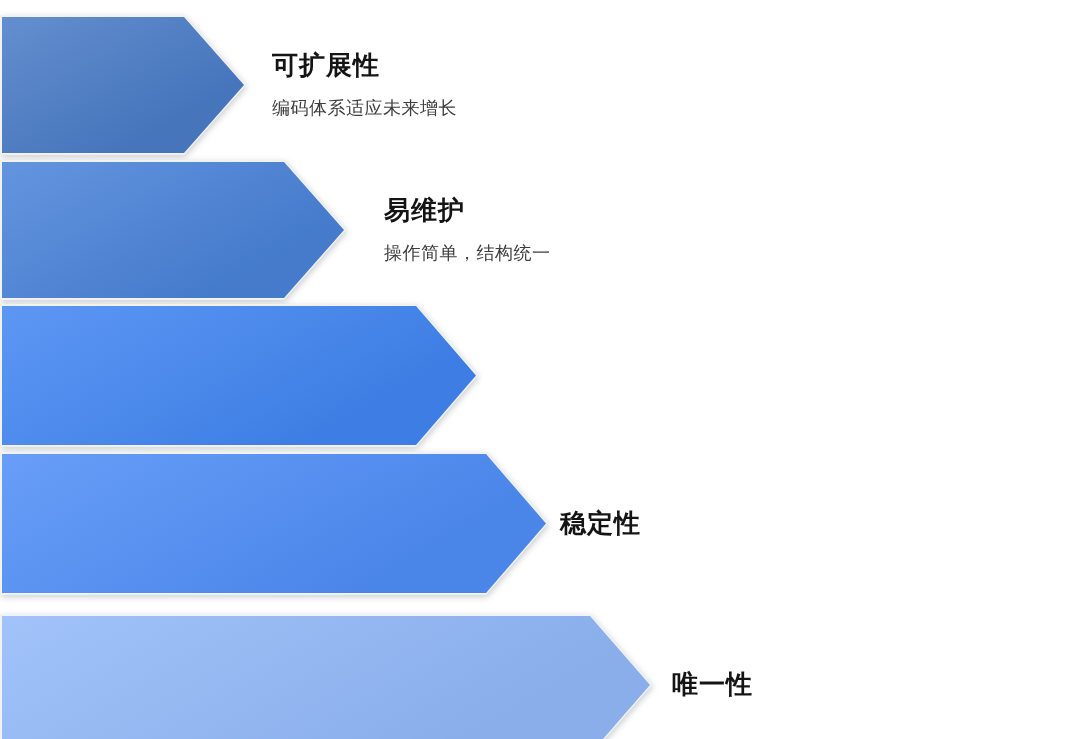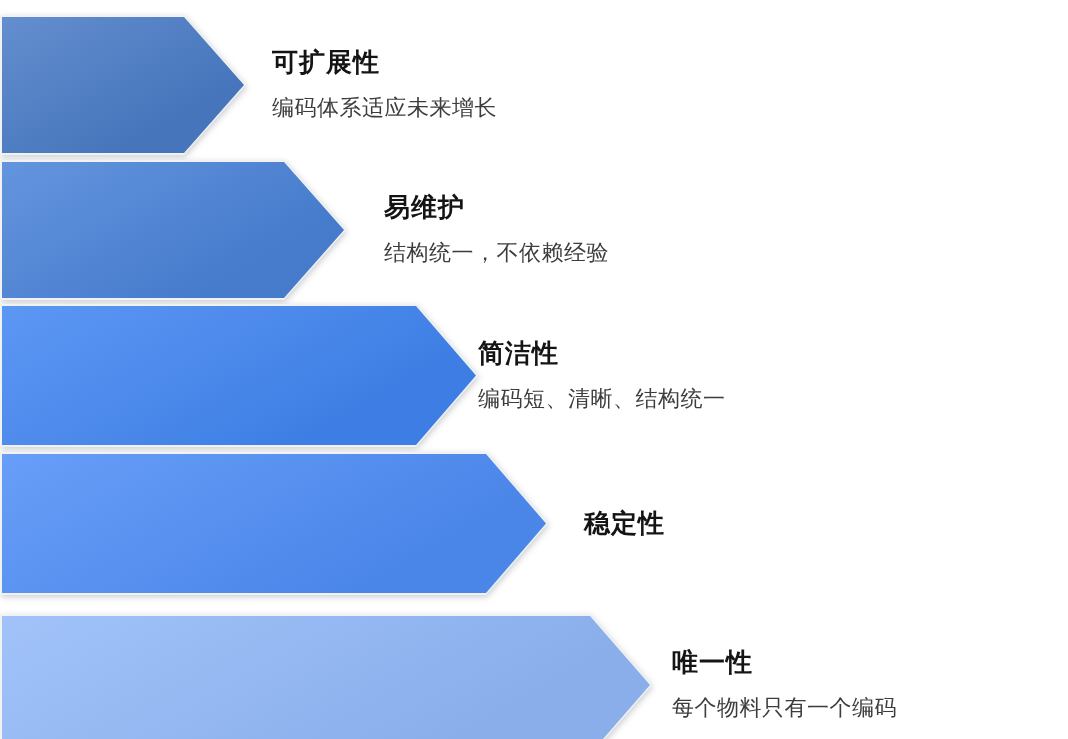--- a/index.html
+++ b/index.html
@@ -38,42 +38,42 @@
     gap: 17px;
   }
   .item-title {
     font-size: 26px;
     font-weight: bold;
     color: #141414;
     letter-spacing: 1px;
     line-height: 1.15;
   }
   .item-desc {
-    font-size: 22px;
+    font-size: 18px;
     color: #3d3d3d;
     letter-spacing: 0.5px;
     line-height: 1.2;
   }
 
   
   #row1 { top: 15px;  height: 140px; }
   #row1 .arrow-wrap { width: 246px; }
   #row1 .text-block { left: 272px; }
 
   #row2 { top: 160px; height: 140px; }
   #row2 .arrow-wrap { width: 346px; }
   #row2 .text-block { left: 374px; margin-left: 10px; }
 
   #row3 { top: 304px; height: 143px; }
   #row3 .arrow-wrap { width: 478px; }
   #row3 .text-block { left: 478px; }
 
   #row4 { top: 452px; height: 143px; }
   #row4 .arrow-wrap { width: 548px; }
-  #row4 .text-block { left: 584px; gap: 46px; }
+  #row4 .text-block { left: 560px; gap: 46px; }
 
   #row5 { top: 614px; height: 142px; }
   #row5 .arrow-wrap { width: 652px; }
   #row5 .text-block { left: 672px; }
 </style>
 </head>
 <body>
 
 <div class="canvas">
 
@@ -88,49 +88,44 @@
     </div>
   </div>
 
   <div class="row" id="row2">
     <div class="arrow-wrap">
       <div class="arrow-stroke"></div>
       <div class="arrow-fill" style="background-color: rgb(74, 131, 217);"></div>
     </div>
     <div class="text-block">
       <div class="item-title">易维护</div>
-      <div class="item-desc">结构统一，不依赖经验</div>
+      <div class="item-desc">操作简单，结构统一</div>
     </div>
   </div>
 
   <div class="row" id="row3">
     <div class="arrow-wrap">
       <div class="arrow-stroke"></div>
       <div class="arrow-fill" style="background-color: rgb(66, 134, 242);"></div>
-    </div>
-    <div class="text-block">
-      <div class="item-title">简洁性</div>
-      <div class="item-desc">编码短、清晰、结构统一</div>
     </div>
   </div>
 
   <div class="row" id="row4">
     <div class="arrow-wrap">
       <div class="arrow-stroke"></div>
       <div class="arrow-fill" style="background-color: rgb(79, 142, 247);"></div>
     </div>
     <div class="text-block">
       <div class="item-title">稳定性</div>
     </div>
   </div>
 
   <div class="row" id="row5">
     <div class="arrow-wrap">
       <div class="arrow-stroke"></div>
       <div class="arrow-fill" style="background-color: rgb(146, 185, 249);"></div>
     </div>
     <div class="text-block">
       <div class="item-title">唯一性</div>
-      <div class="item-desc">每个物料只有一个编码</div>
     </div>
   </div>
 
 </div>
 
 </body></html>

